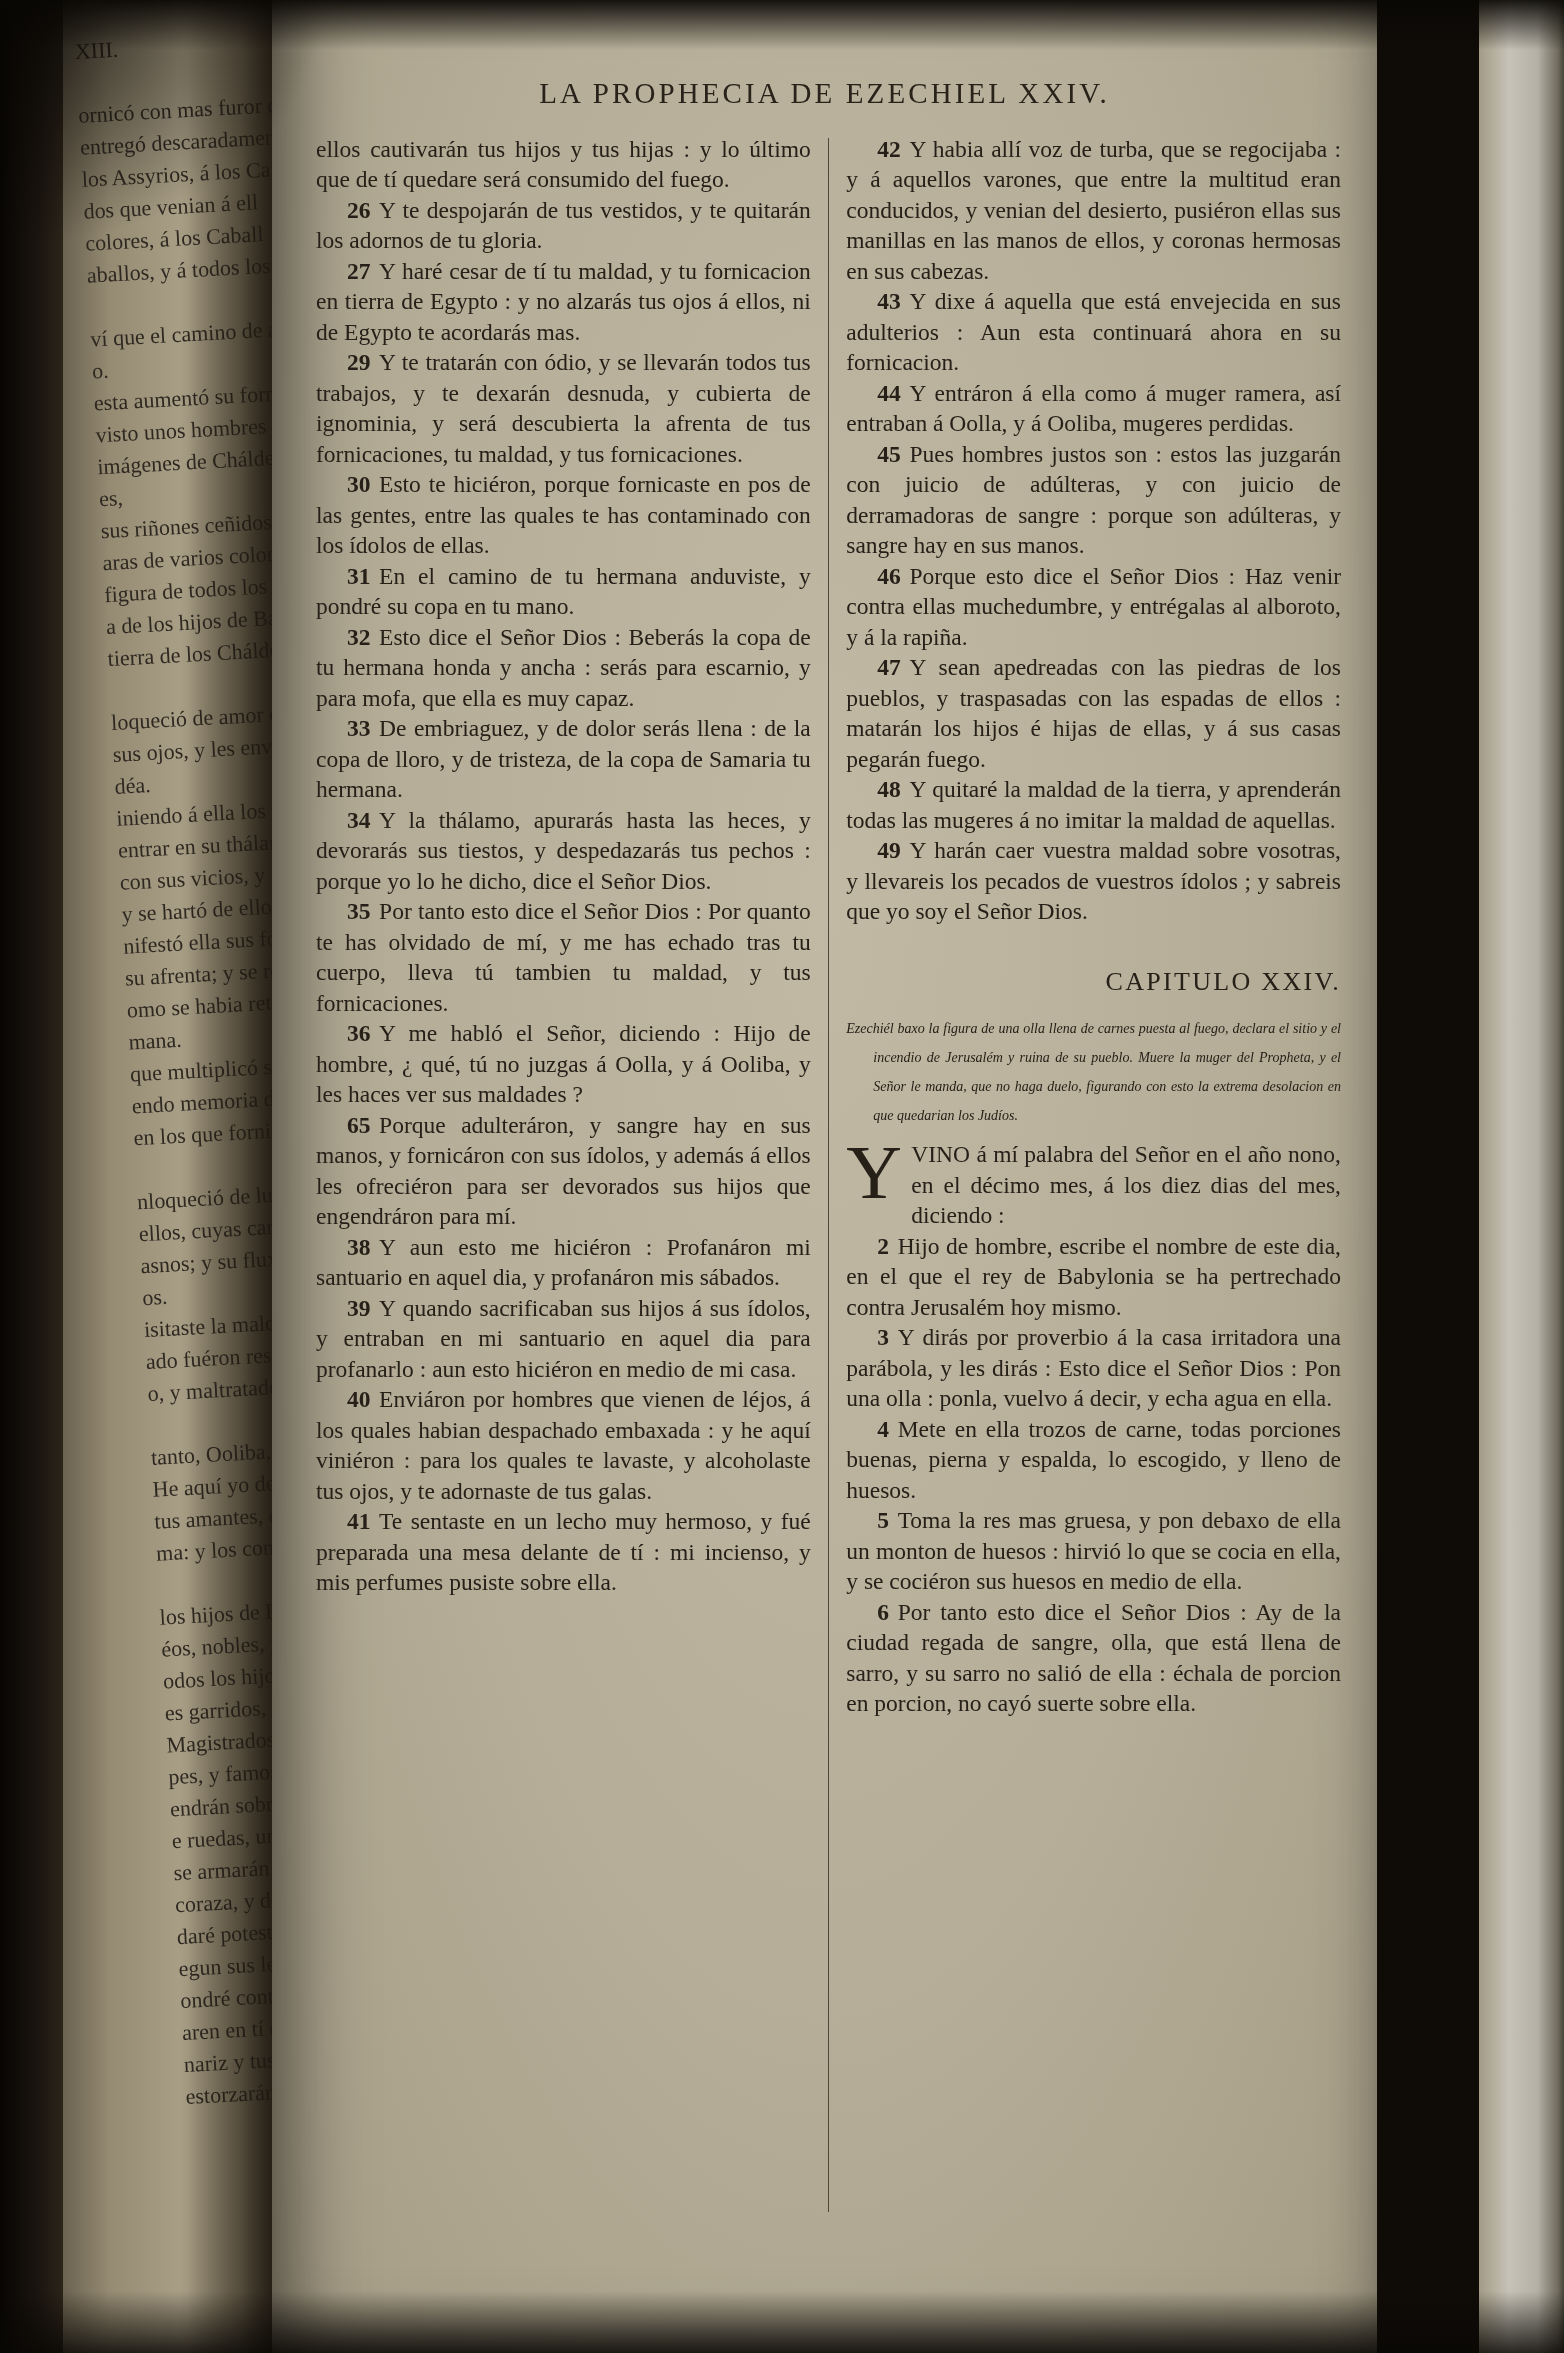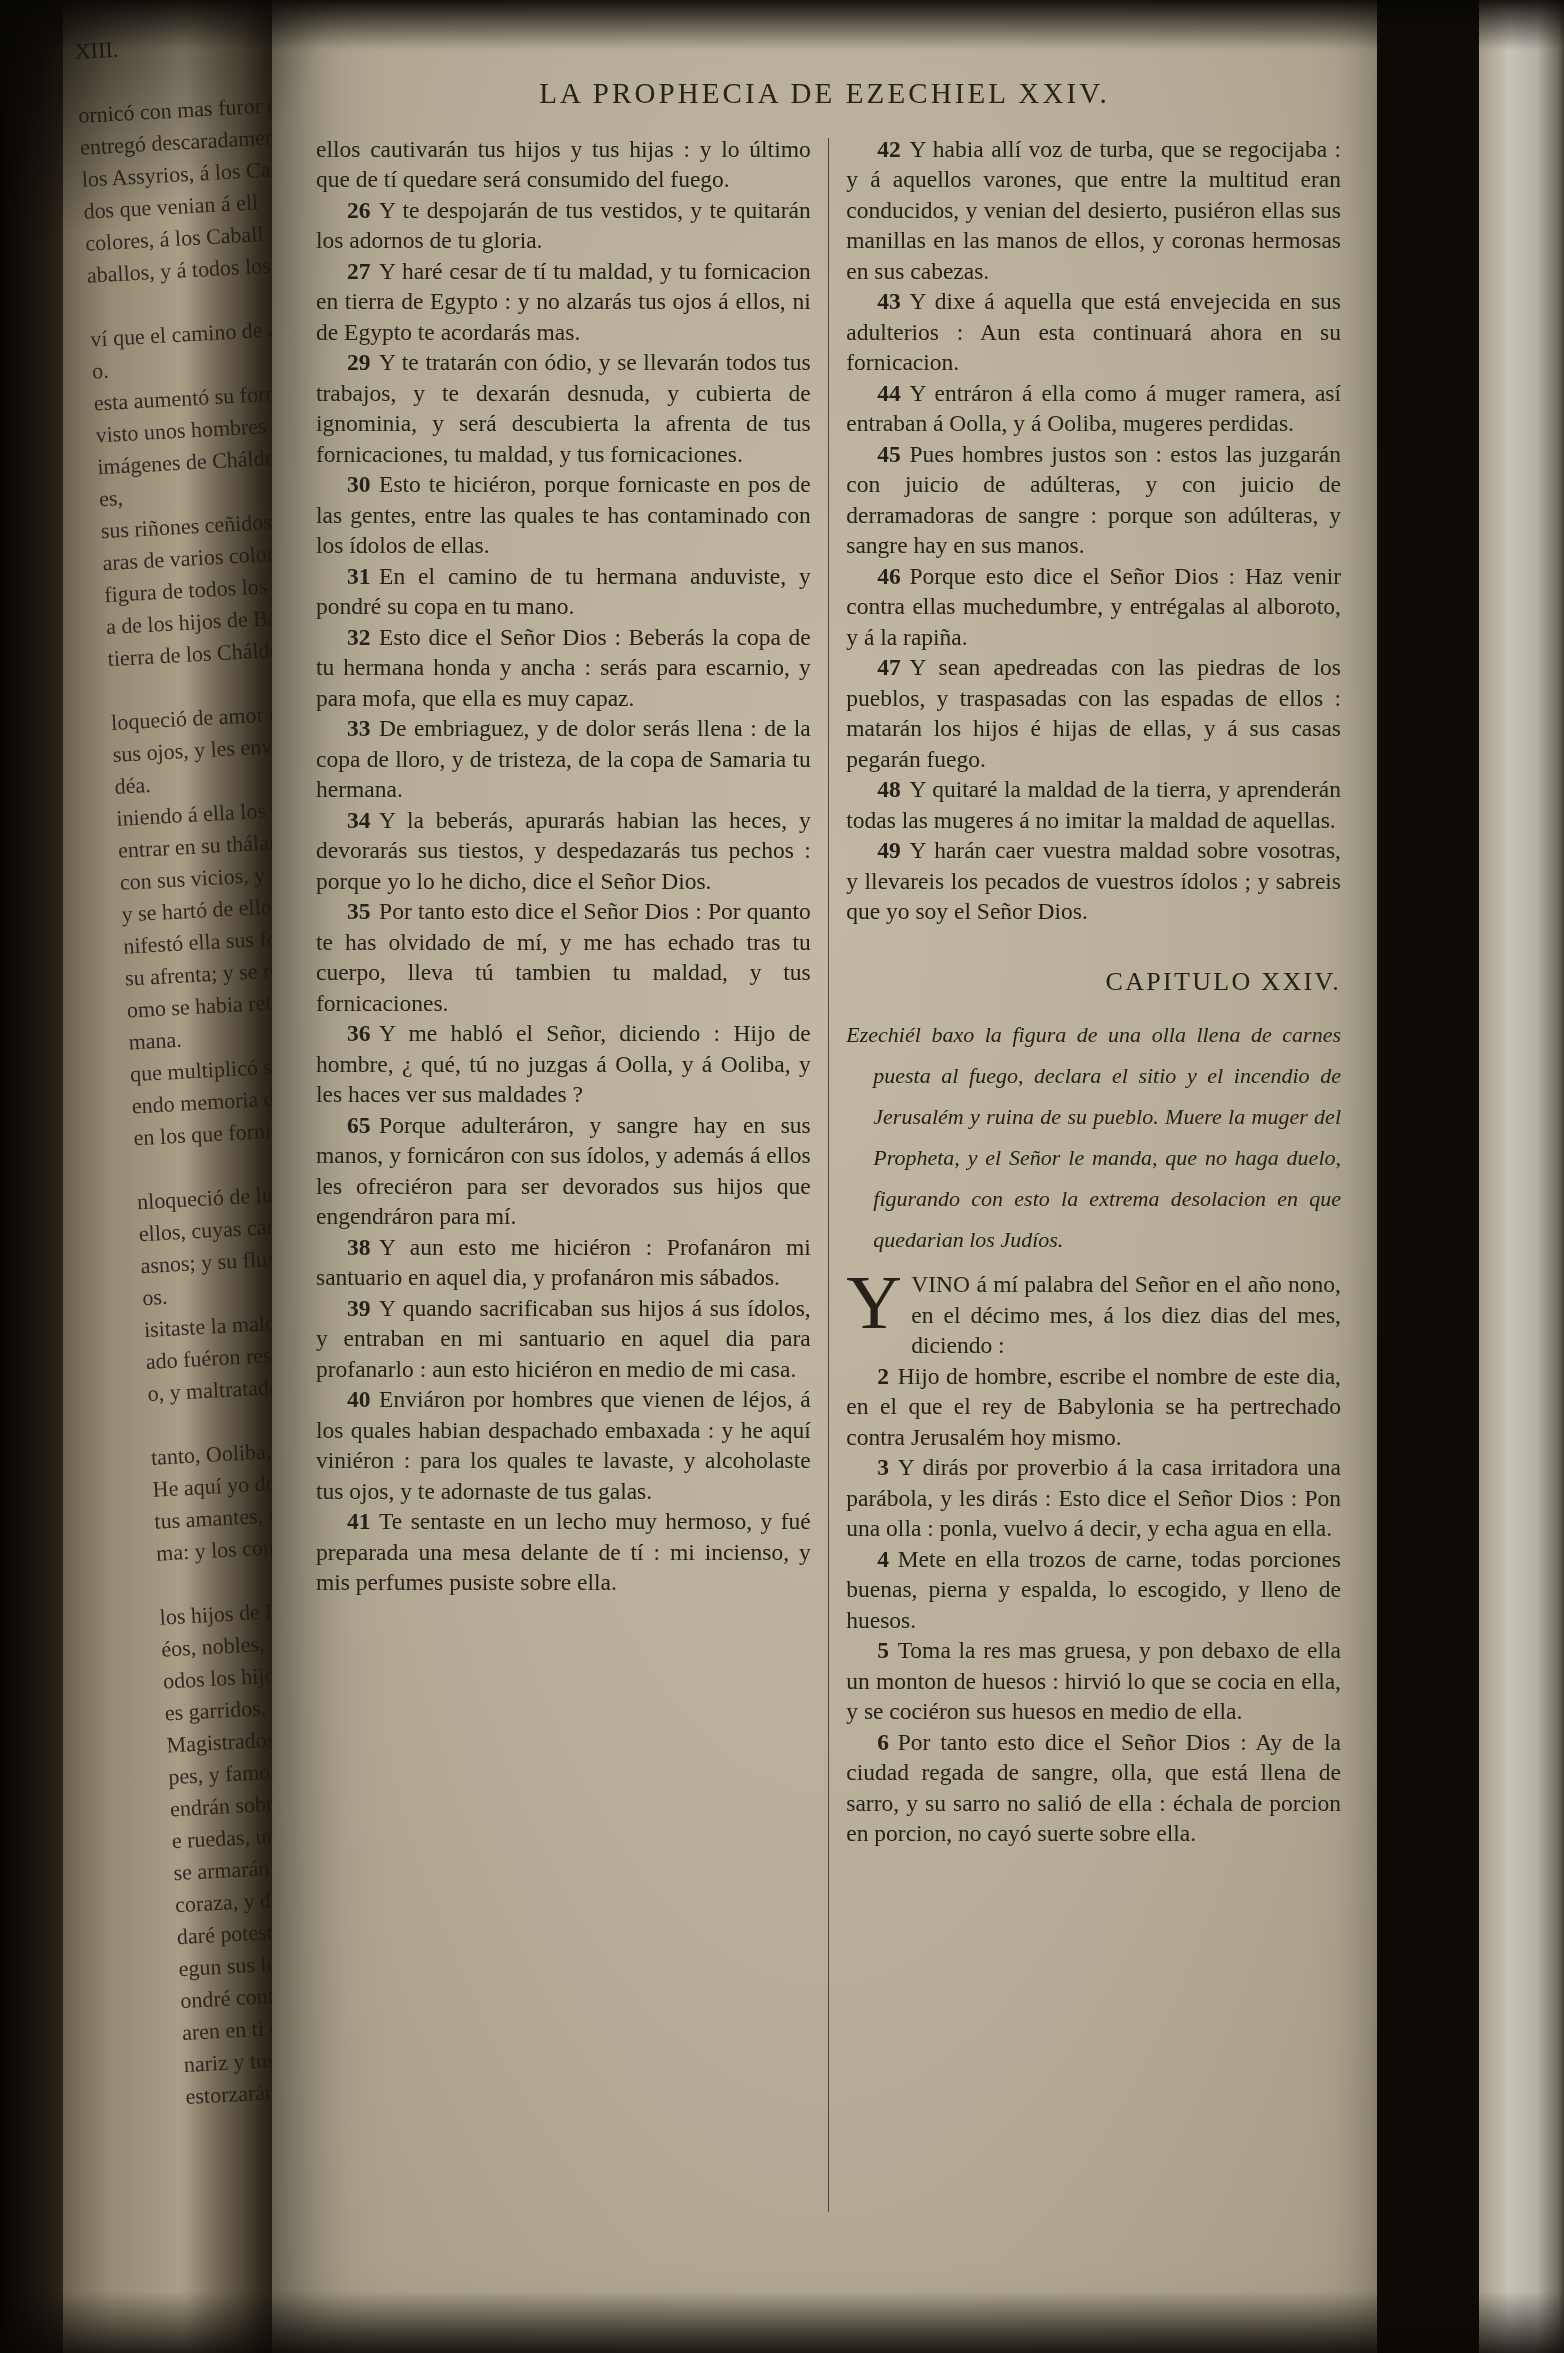--- a/index.html
+++ b/index.html
@@ -88,22 +88,22 @@
   .chapter-heading {
     text-align: right;
     font-size: 26px;
     letter-spacing: 2.3px;
     margin: 40px 0 17px 0;
     color: #262019;
     font-weight: normal;
   }
   .summary {
     font-style: italic;
-    font-size: 22px;
-    line-height: 41px;
+    font-size: 14px;
+    line-height: 29px;
     margin: 0 0 9.4px 0;
     padding-left: 27px;
     text-indent: -27px;
   }
   .verse.opening { text-indent: 0; }
   .dropcap {
     float: left;
     font-size: 77px;
     line-height: 61px;
     padding: 3.1px 9.4px 0 0;
@@ -298,21 +298,21 @@
             <p class="verse"><span class="vnum">29</span><span>Y te tratarán con ódio, y se llevarán todos tus trabajos, y te dexarán desnuda, y cubierta de ignominia, y será descubierta la afrenta de tus fornicaciones, tu maldad, y tus fornicaciones.</span></p>
 
             <p class="verse"><span class="vnum">30</span><span>Esto te hiciéron, porque fornicaste en pos de las gentes, entre las quales te has contaminado con los ídolos de ellas.</span></p>
 
             <p class="verse"><span class="vnum">31</span><span>En el camino de tu hermana anduviste, y pondré su copa en tu mano.</span></p>
 
             <p class="verse"><span class="vnum">32</span><span>Esto dice el Señor Dios : Beberás la copa de tu hermana honda y ancha : serás para escarnio, y para mofa, que ella es muy capaz.</span></p>
 
             <p class="verse"><span class="vnum">33</span><span>De embriaguez, y de dolor serás llena : de la copa de lloro, y de tristeza, de la copa de Samaria tu hermana.</span></p>
 
-            <p class="verse"><span class="vnum">34</span><span>Y la beberás, apurarás habian las heces, y devorarás sus tiestos, y despedazarás tus pechos : porque yo lo he dicho, dice el Señor Dios.</span></p>
+            <p class="verse"><span class="vnum">34</span><span>Y la thálamo, apurarás hasta las heces, y devorarás sus tiestos, y despedazarás tus pechos : porque yo lo he dicho, dice el Señor Dios.</span></p>
 
             <p class="verse"><span class="vnum">35</span><span>Por tanto esto dice el Señor Dios : Por quanto te has olvidado de mí, y me has echado tras tu cuerpo, lleva tú tambien tu maldad, y tus fornicaciones.</span></p>
 
             <p class="verse"><span class="vnum">36</span><span>Y me habló el Señor, diciendo : Hijo de hombre, ¿ qué, tú no juzgas á Oolla, y á Ooliba, y les haces ver sus maldades ?</span></p>
 
             <p class="verse"><span class="vnum">65</span><span>Porque adulteráron, y sangre hay en sus manos, y fornicáron con sus ídolos, y además á ellos les ofreciéron para ser devorados sus hijos que engendráron para mí.</span></p>
 
             <p class="verse"><span class="vnum">38</span><span>Y aun esto me hiciéron : Profanáron mi santuario en aquel dia, y profanáron mis sábados.</span></p>
 
             <p class="verse"><span class="vnum">39</span><span>Y quando sacrificaban sus hijos á sus ídolos, y entraban en mi santuario en aquel dia para profanarlo : aun esto hiciéron en medio de mi casa.</span></p>

